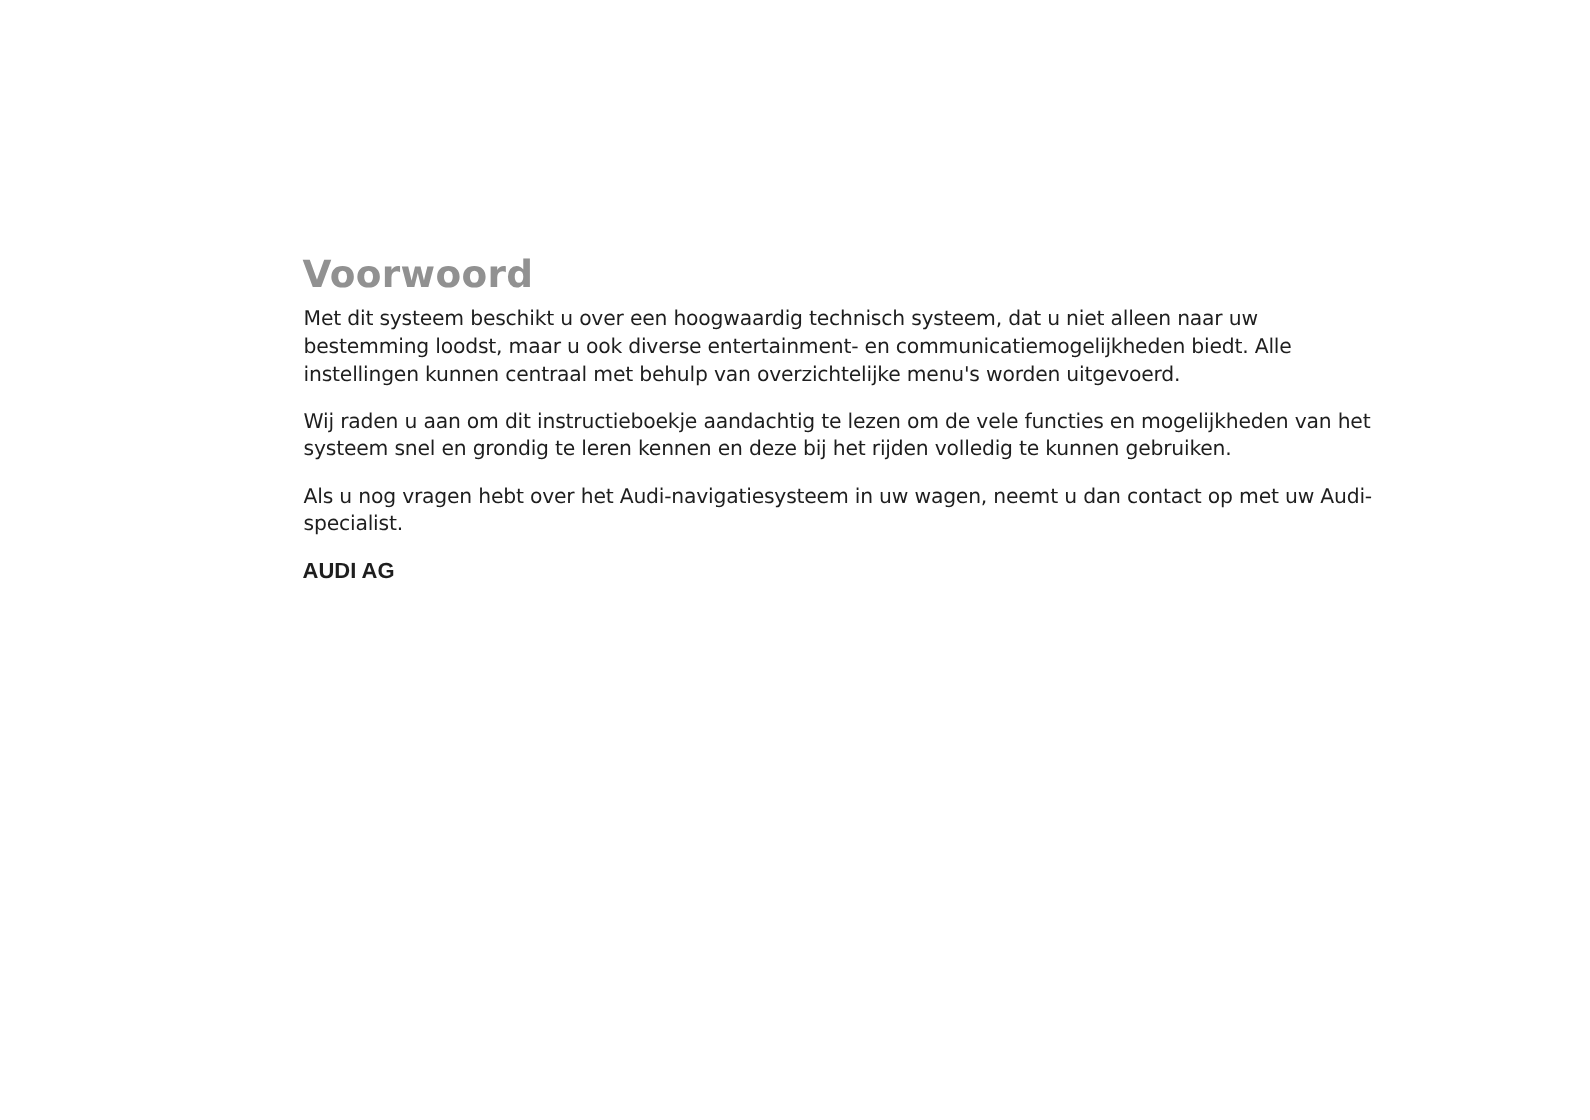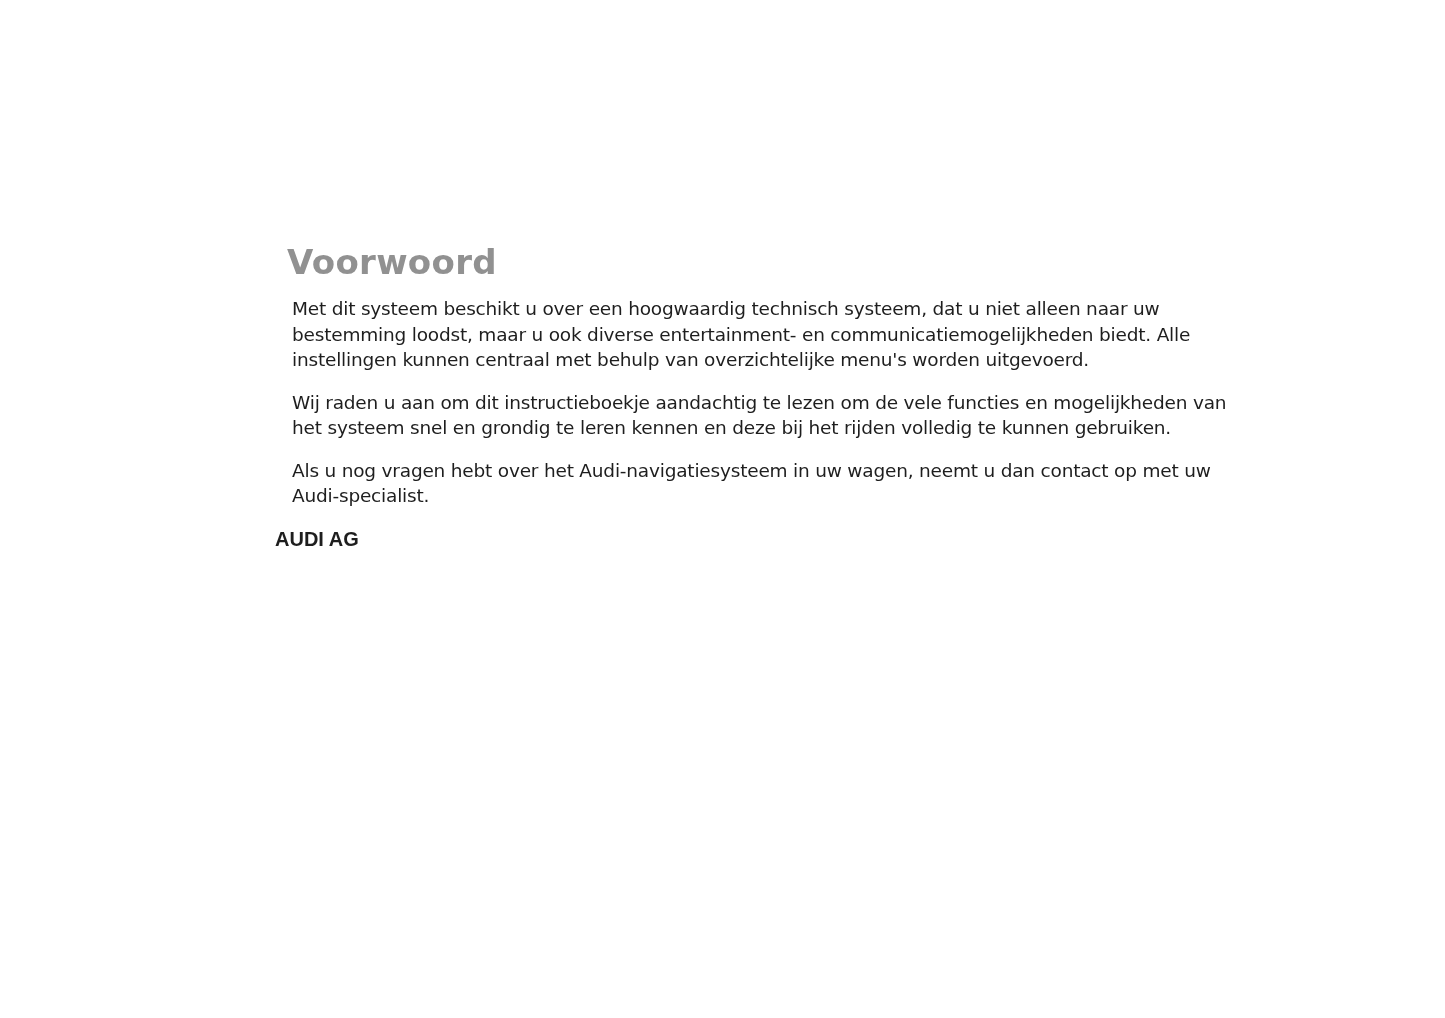--- a/index.html
+++ b/index.html
@@ -18,39 +18,39 @@
       position: absolute;
       left: 275px;
       top: 228px;
       width: 975px;
     }
     .title {
       font-family: "DejaVu Sans", sans-serif;
       font-weight: bold;
       font-size: 34px;
       color: #919191;
-      margin: 12px;
+      margin: 0;
       line-height: 44px;
       letter-spacing: 0.3px;
     }
     .subtitle {
       font-family: "DejaVu Sans", sans-serif;
       font-weight: bold;
       font-size: 18.5px;
       color: #939393;
       line-height: 26px;
       margin: 15px 0 0 0;
       letter-spacing: 0.4px;
     }
     .para {
       font-family: "DejaVu Sans", sans-serif;
       font-size: 18.5px;
       color: #1e1e1e;
       line-height: 25.5px;
-      margin: 17px;
+      margin: 1px;
       letter-spacing: -0.2px;
     }
     .para.first { margin-top: 5px; }
     .para.spaced { margin-top: 17px; }
     .signature {
       font-family: "Liberation Sans", sans-serif;
       font-weight: bold;
       font-size: 20px;
       color: #1e1e1e;
       line-height: 26px;

